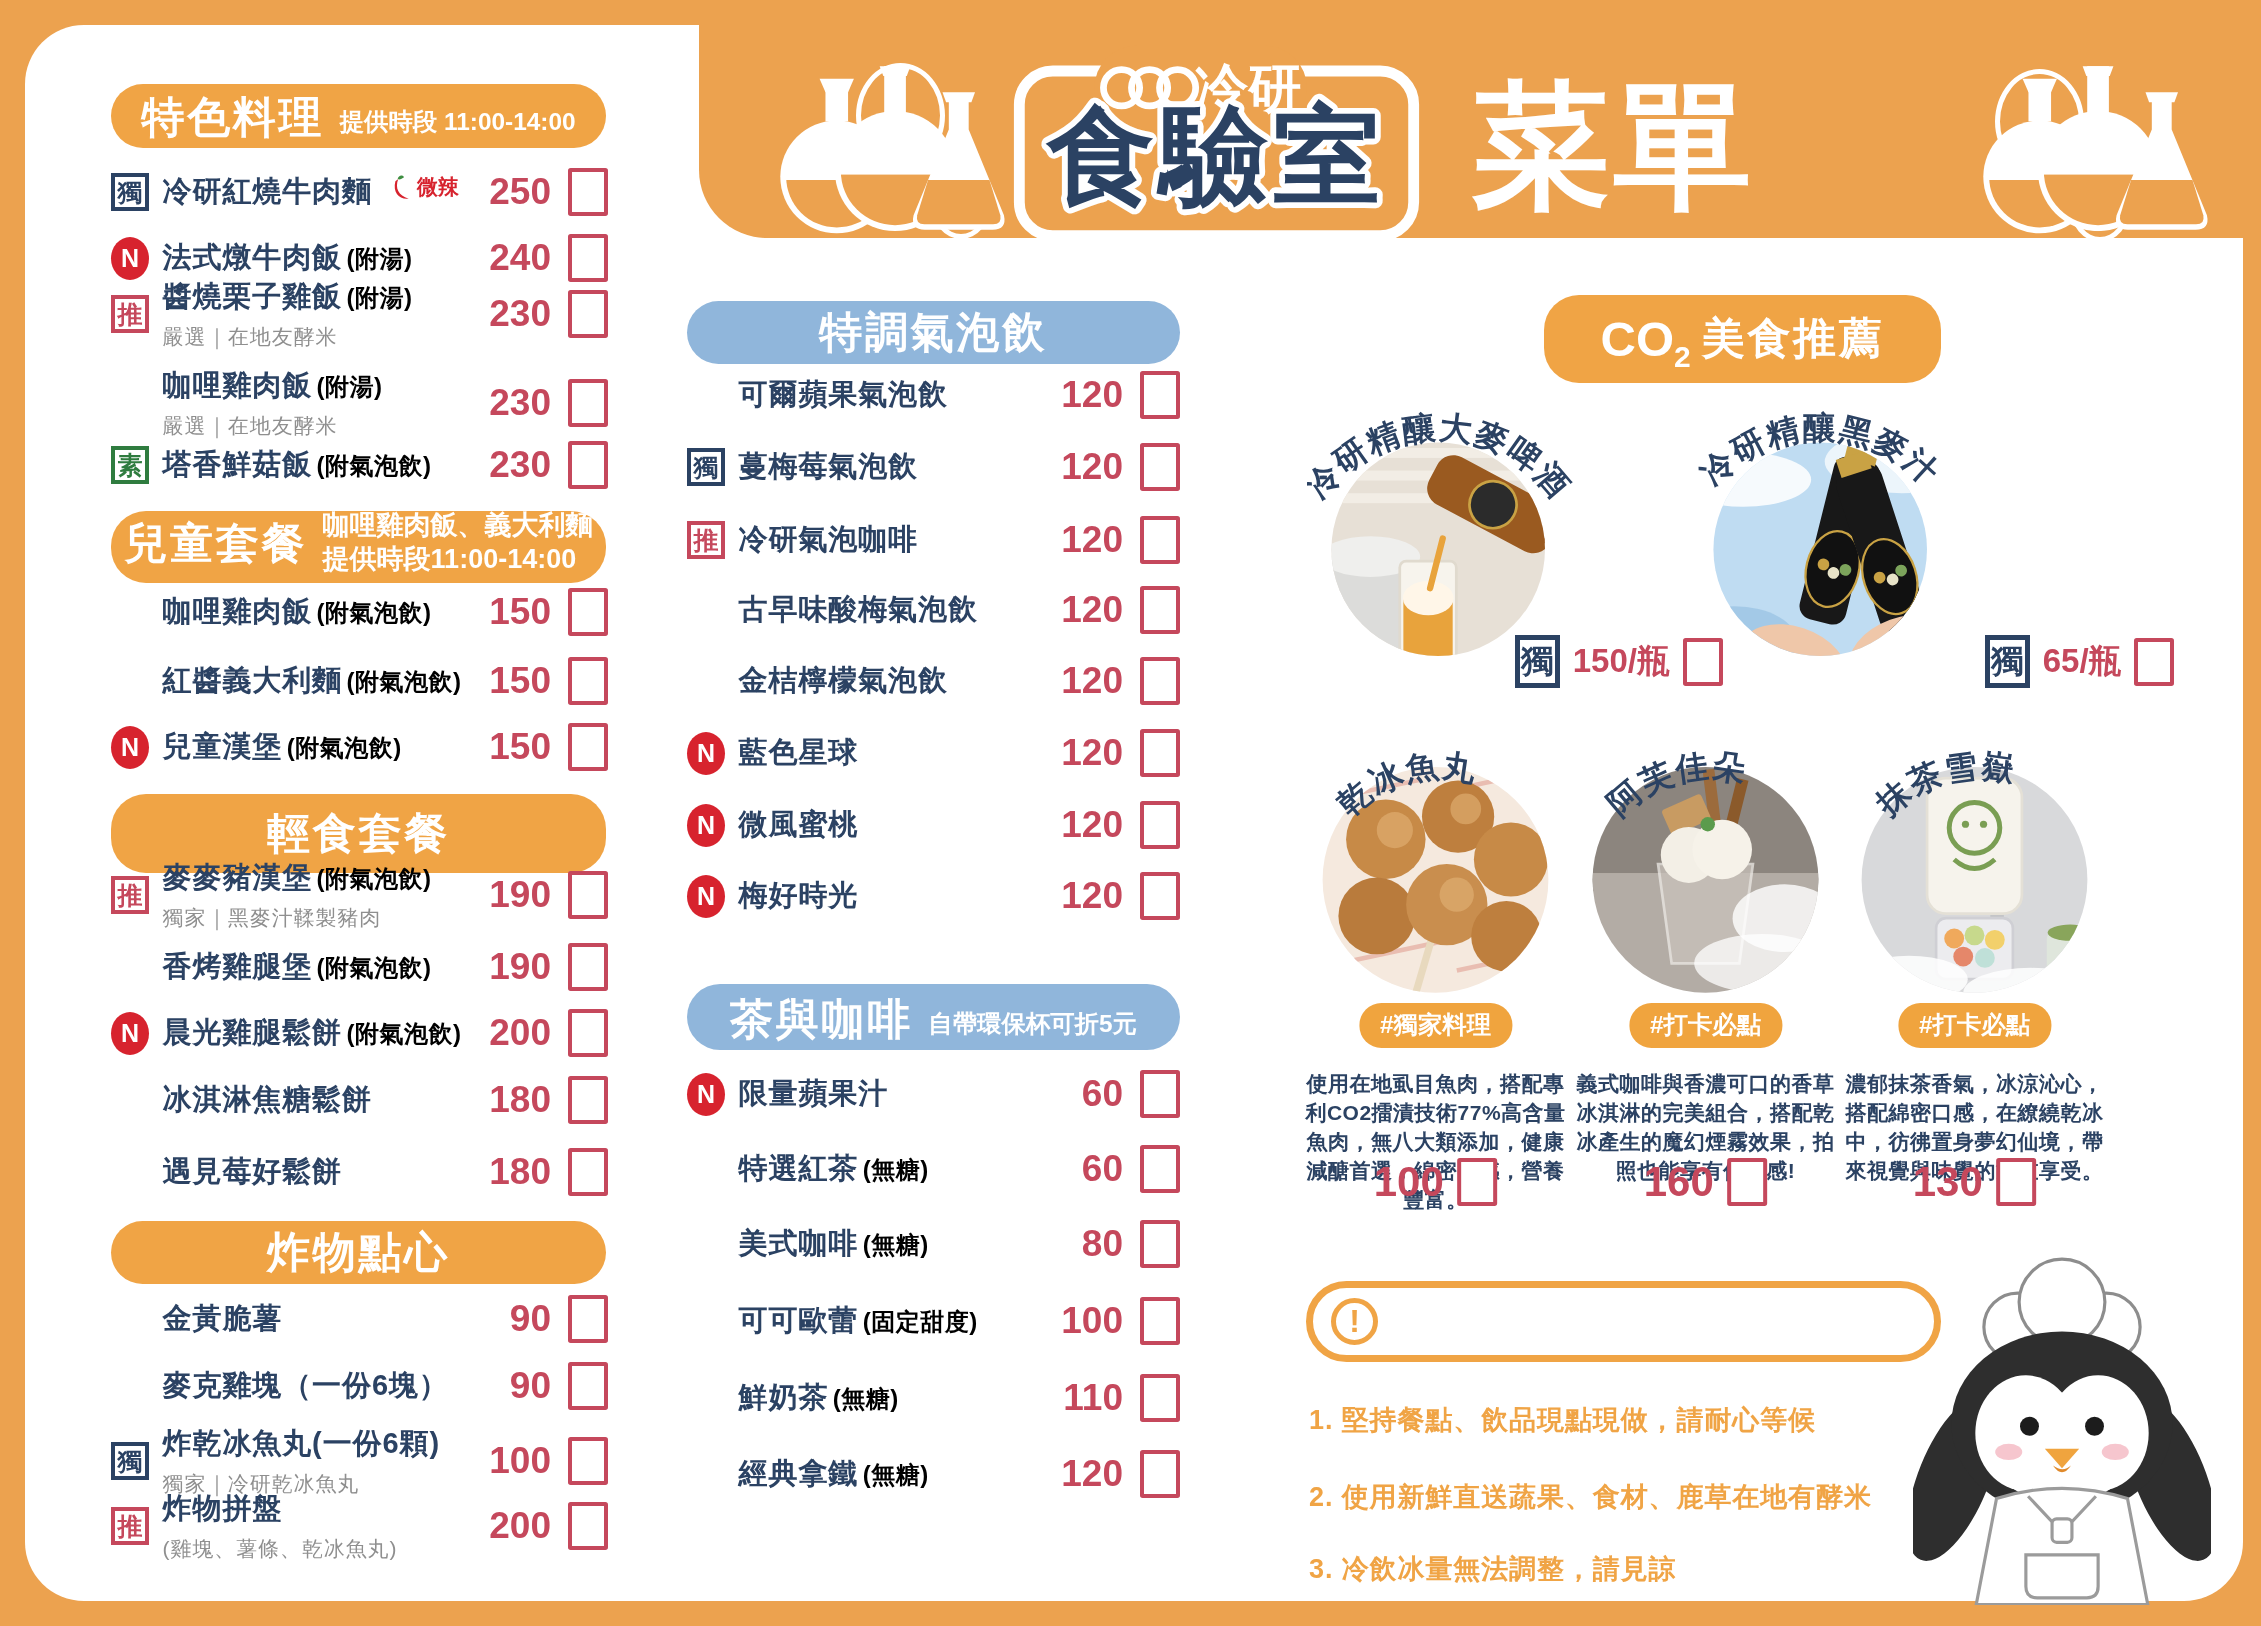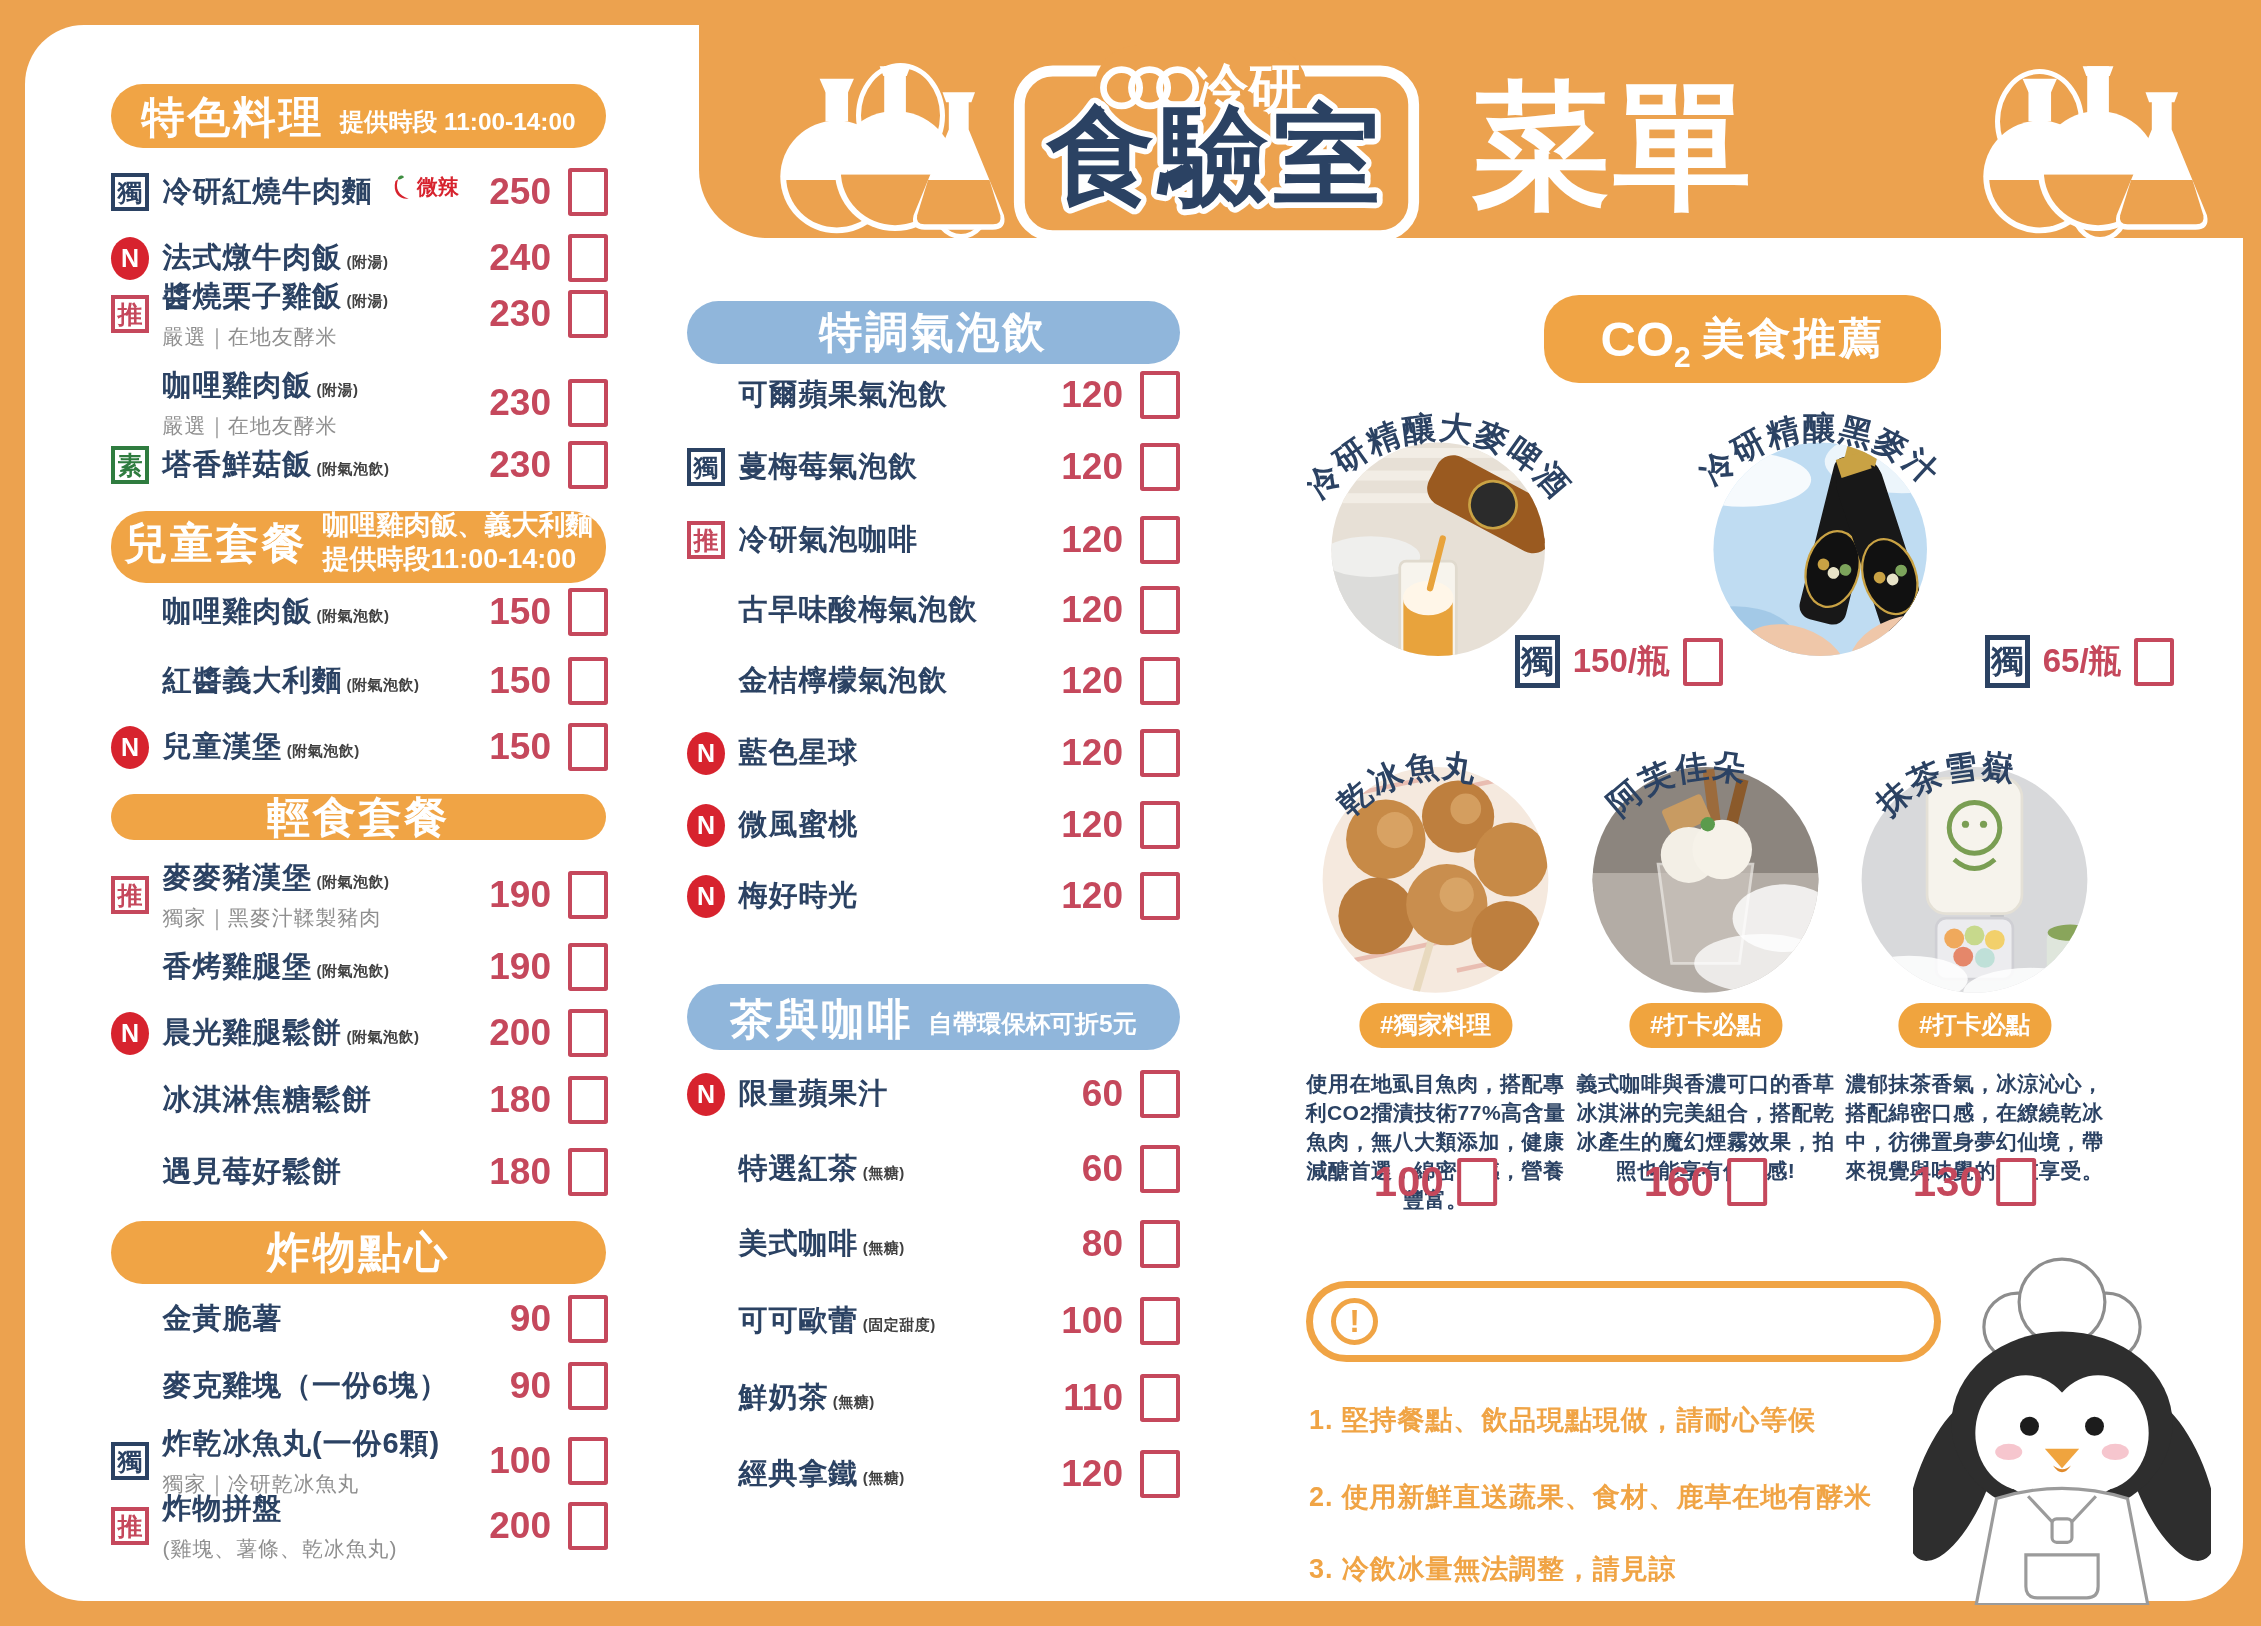--- a/index.html
+++ b/index.html
@@ -37,21 +37,21 @@
   .badge{flex:0 0 38px;height:38px;display:flex;align-items:center;justify-content:center;
          font-size:25px;font-weight:bold;border:4.1px solid;box-sizing:border-box;background:#fff;margin-right:13.6px;}
   .badge-ph{flex:0 0 38px;margin-right:13.6px;height:38px;}
   .b-navy{border-color:#2B4263;color:#2B4263;}
   .b-red{border-color:#C5485C;color:#C5485C;}
   .b-green{border-color:#2F7C3F;color:#2F7C3F;}
   .b-new{background:#D7232E;color:#fff;border:none;border-radius:50%;width:38px;height:43px;flex:0 0 38px;}
   .nm{flex:1;min-width:0;}
   .nline{display:flex;align-items:baseline;white-space:nowrap;}
   .name{font-size:29px;font-weight:bold;color:#2B4263;letter-spacing:0.9px;}
-  .paren{font-size:15px;color:#404040;font-weight:bold;margin-left:4.5px;letter-spacing:0.5px;}
+  .paren{font-size:24px;color:#000000;font-weight:bold;margin-left:4.5px;letter-spacing:0.5px;}
   .sub{font-size:21px;color:#8F8F8F;margin-top:6.3px;letter-spacing:0.9px;}
   .spice{display:flex;align-items:center;margin-left:18px;color:#D7232E;font-size:21px;font-weight:bold;}
   .chili{width:23.5px;height:29px;margin-right:3.6px;}
   .price{width:95px;text-align:right;font-size:37px;font-weight:bold;color:#C5485C;margin-right:17px;flex:0 0 95px;}
   .checkbox{flex:0 0 40px;width:40px;height:48px;border:4.5px solid #C5485C;background:#fff;border-radius:2.7px;box-sizing:border-box;}
 
   
   .reco-pill{position:absolute;left:1544px;top:295px;width:397px;height:88px;background:#F0A445;border-radius:35px;
              display:flex;align-items:center;justify-content:center;color:#fff;font-weight:bold;}
   .reco-co{font-size:49px;}
@@ -254,21 +254,21 @@
       <div class="nm">
           <div class="nline">
         <span class="name">兒童漢堡</span>
         <span class="paren">(附氣泡飲)</span>
           </div>
         </div>
       <span class="price">150</span>
       <span class="checkbox"></span>
     </div>
 
-    <div class="pill orange" style="left:0;top:794px;width:495px;height:46px;align-items:center;padding-bottom:0;">
+    <div class="pill orange" style="left:0;top:794px;width:495px;height:79px;align-items:center;padding-bottom:0;">
       <span class="pill-title">輕食套餐</span>
     </div>
 
     <div class="row tall" style="top:852px;">
       <span class="badge b-red">推</span>
       <div class="nm">
           <div class="nline">
         <span class="name">麥麥豬漢堡</span>
         <span class="paren">(附氣泡飲)</span>
           </div>

